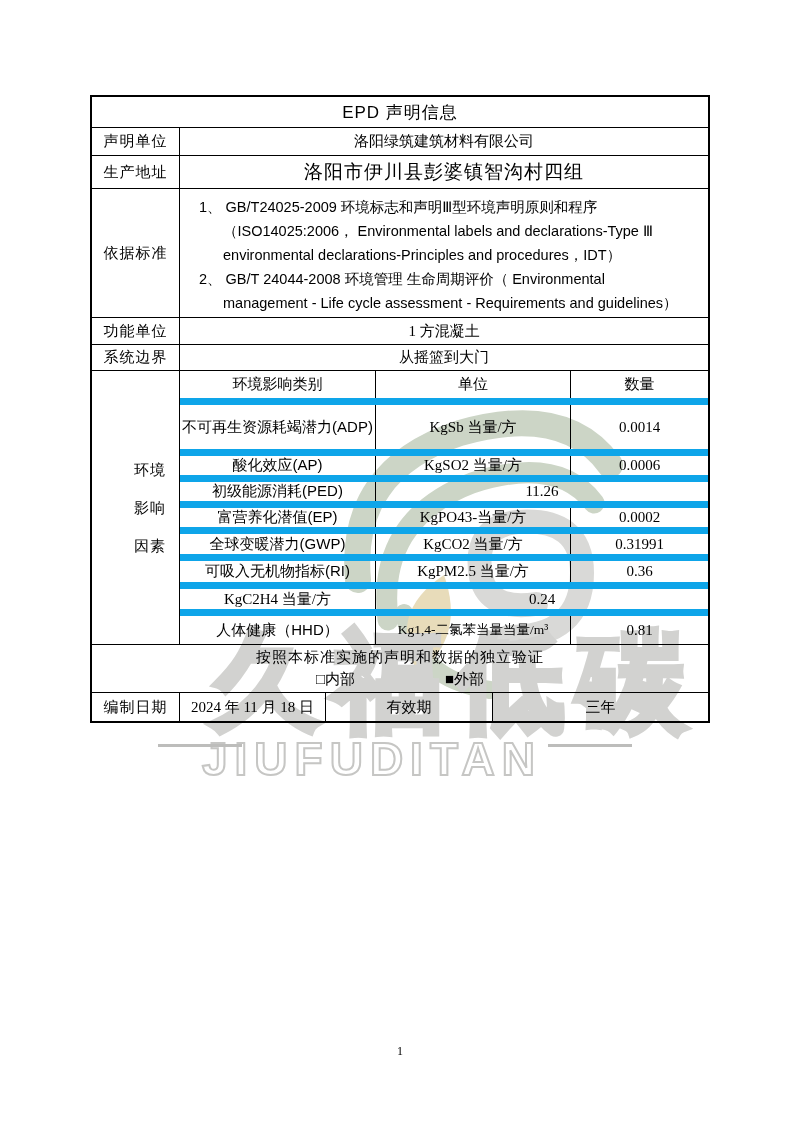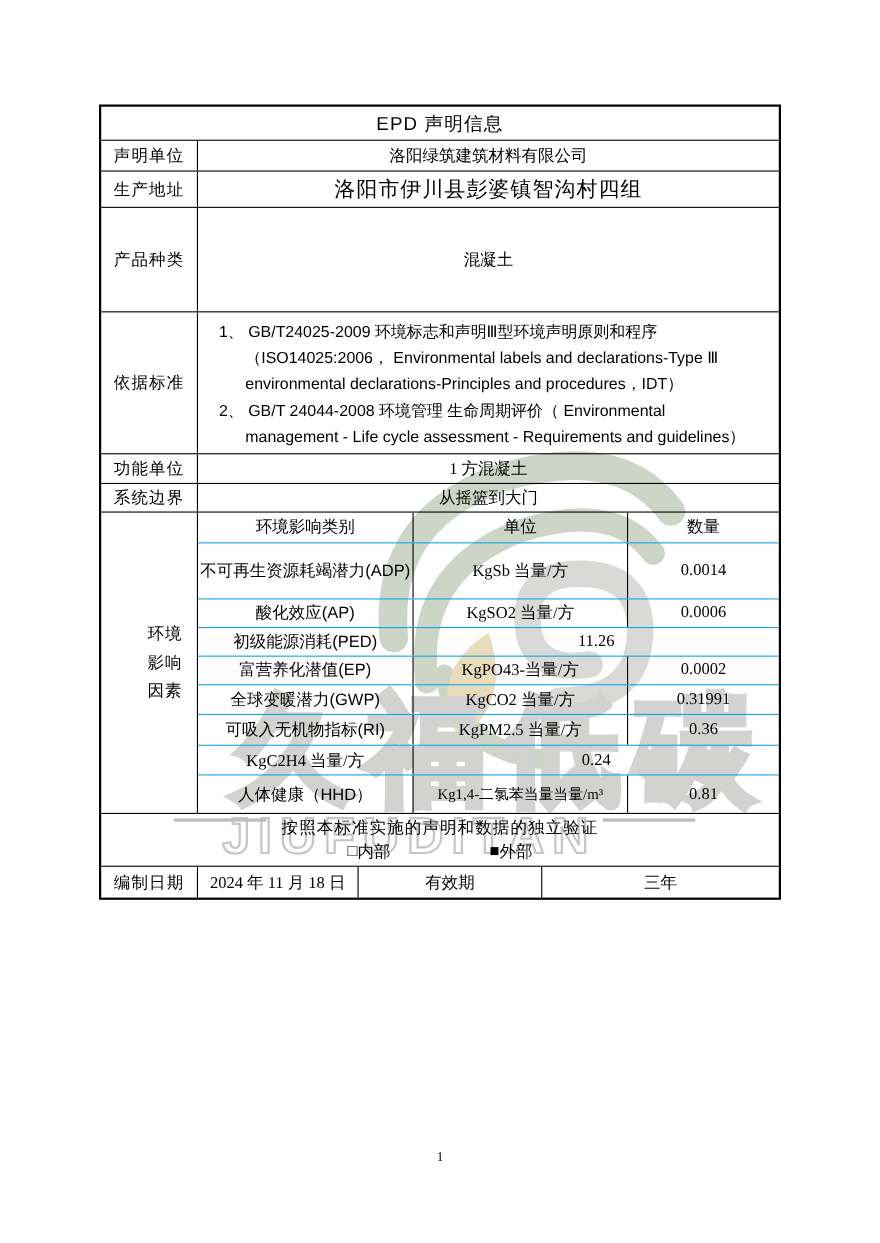--- a/index.html
+++ b/index.html
@@ -52,25 +52,25 @@
     font-size:14.5px; line-height:24px; font-family:"Liberation Sans", sans-serif;
   }
   .std-line.indent { padding-left:24px; }
 
   .r-func { height:27px; } .r-sys { height:26px; }
   .r-func .value, .r-sys .value { font-size:15px; }
 
   .env-section { display:flex; }
   .env-label {
     width:87px; display:flex; align-items:center; justify-content:center;
-    text-align:center; font-size:15px; line-height:26px; white-space:pre-line; letter-spacing:1px;padding-left:29px;
+    text-align:center; font-size:15px; line-height:38px; white-space:pre-line; letter-spacing:1px;padding-left:29px;
   }
   .env-grid { flex:1; border-left:1px solid #000; display:flex; flex-direction:column; }
   .env-row { display:flex; }
-  .env-row + .env-row { border-top:1px solid #0ea5e9; }
+  .env-row + .env-row { border-top:7px solid #0ea5e9; }
   .env-row .cell { font-size:15px; }
   .c-cat { width:195px; font-family:"Liberation Sans", sans-serif; }
   .c-unit { width:195px; }
   .c-qty { flex:1; }
   .e-h { height:27px; } .e-h .c-cat { font-family:"Liberation Serif", serif; }
   .e-0 { height:51px; } .e-1 { height:26px; } .e-2 { height:26px; } .e-3 { height:26px; }
   .e-4 { height:27px; } .e-5 { height:28px; } .e-6 { height:27px; } .e-7 { height:35px; }
   .e-7 .c-unit { font-size:13.5px; }
 
   .r-verify { height:48px; flex-direction:column; justify-content:center; align-items:center; display:flex; }
@@ -115,24 +115,20 @@
     <div class="row r-unit">
       <div class="cell w-label">声明单位</div>
       <div class="cell flex1 value">洛阳绿筑建筑材料有限公司</div>
     </div>
 
     <div class="row r-addr">
       <div class="cell w-label">生产地址</div>
       <div class="cell flex1 value">洛阳市伊川县彭婆镇智沟村四组</div>
     </div>
 
-    <div class="row r-type">
-      <div class="cell w-label">产品种类</div>
-      <div class="cell flex1 value">混凝土</div>
-    </div>
 
     <div class="row r-std">
       <div class="cell w-label">依据标准</div>
       <div class="cell std-cell">
         <div class="std-line">1、 GB/T24025-2009 环境标志和声明Ⅲ型环境声明原则和程序</div>
         <div class="std-line indent">（ISO14025:2006， Environmental labels and declarations-Type Ⅲ</div>
         <div class="std-line indent">environmental declarations-Principles and procedures，IDT）</div>
         <div class="std-line">2、 GB/T 24044-2008 环境管理 生命周期评价（  Environmental</div>
         <div class="std-line indent">management - Life cycle assessment - Requirements and guidelines）</div>
       </div>

